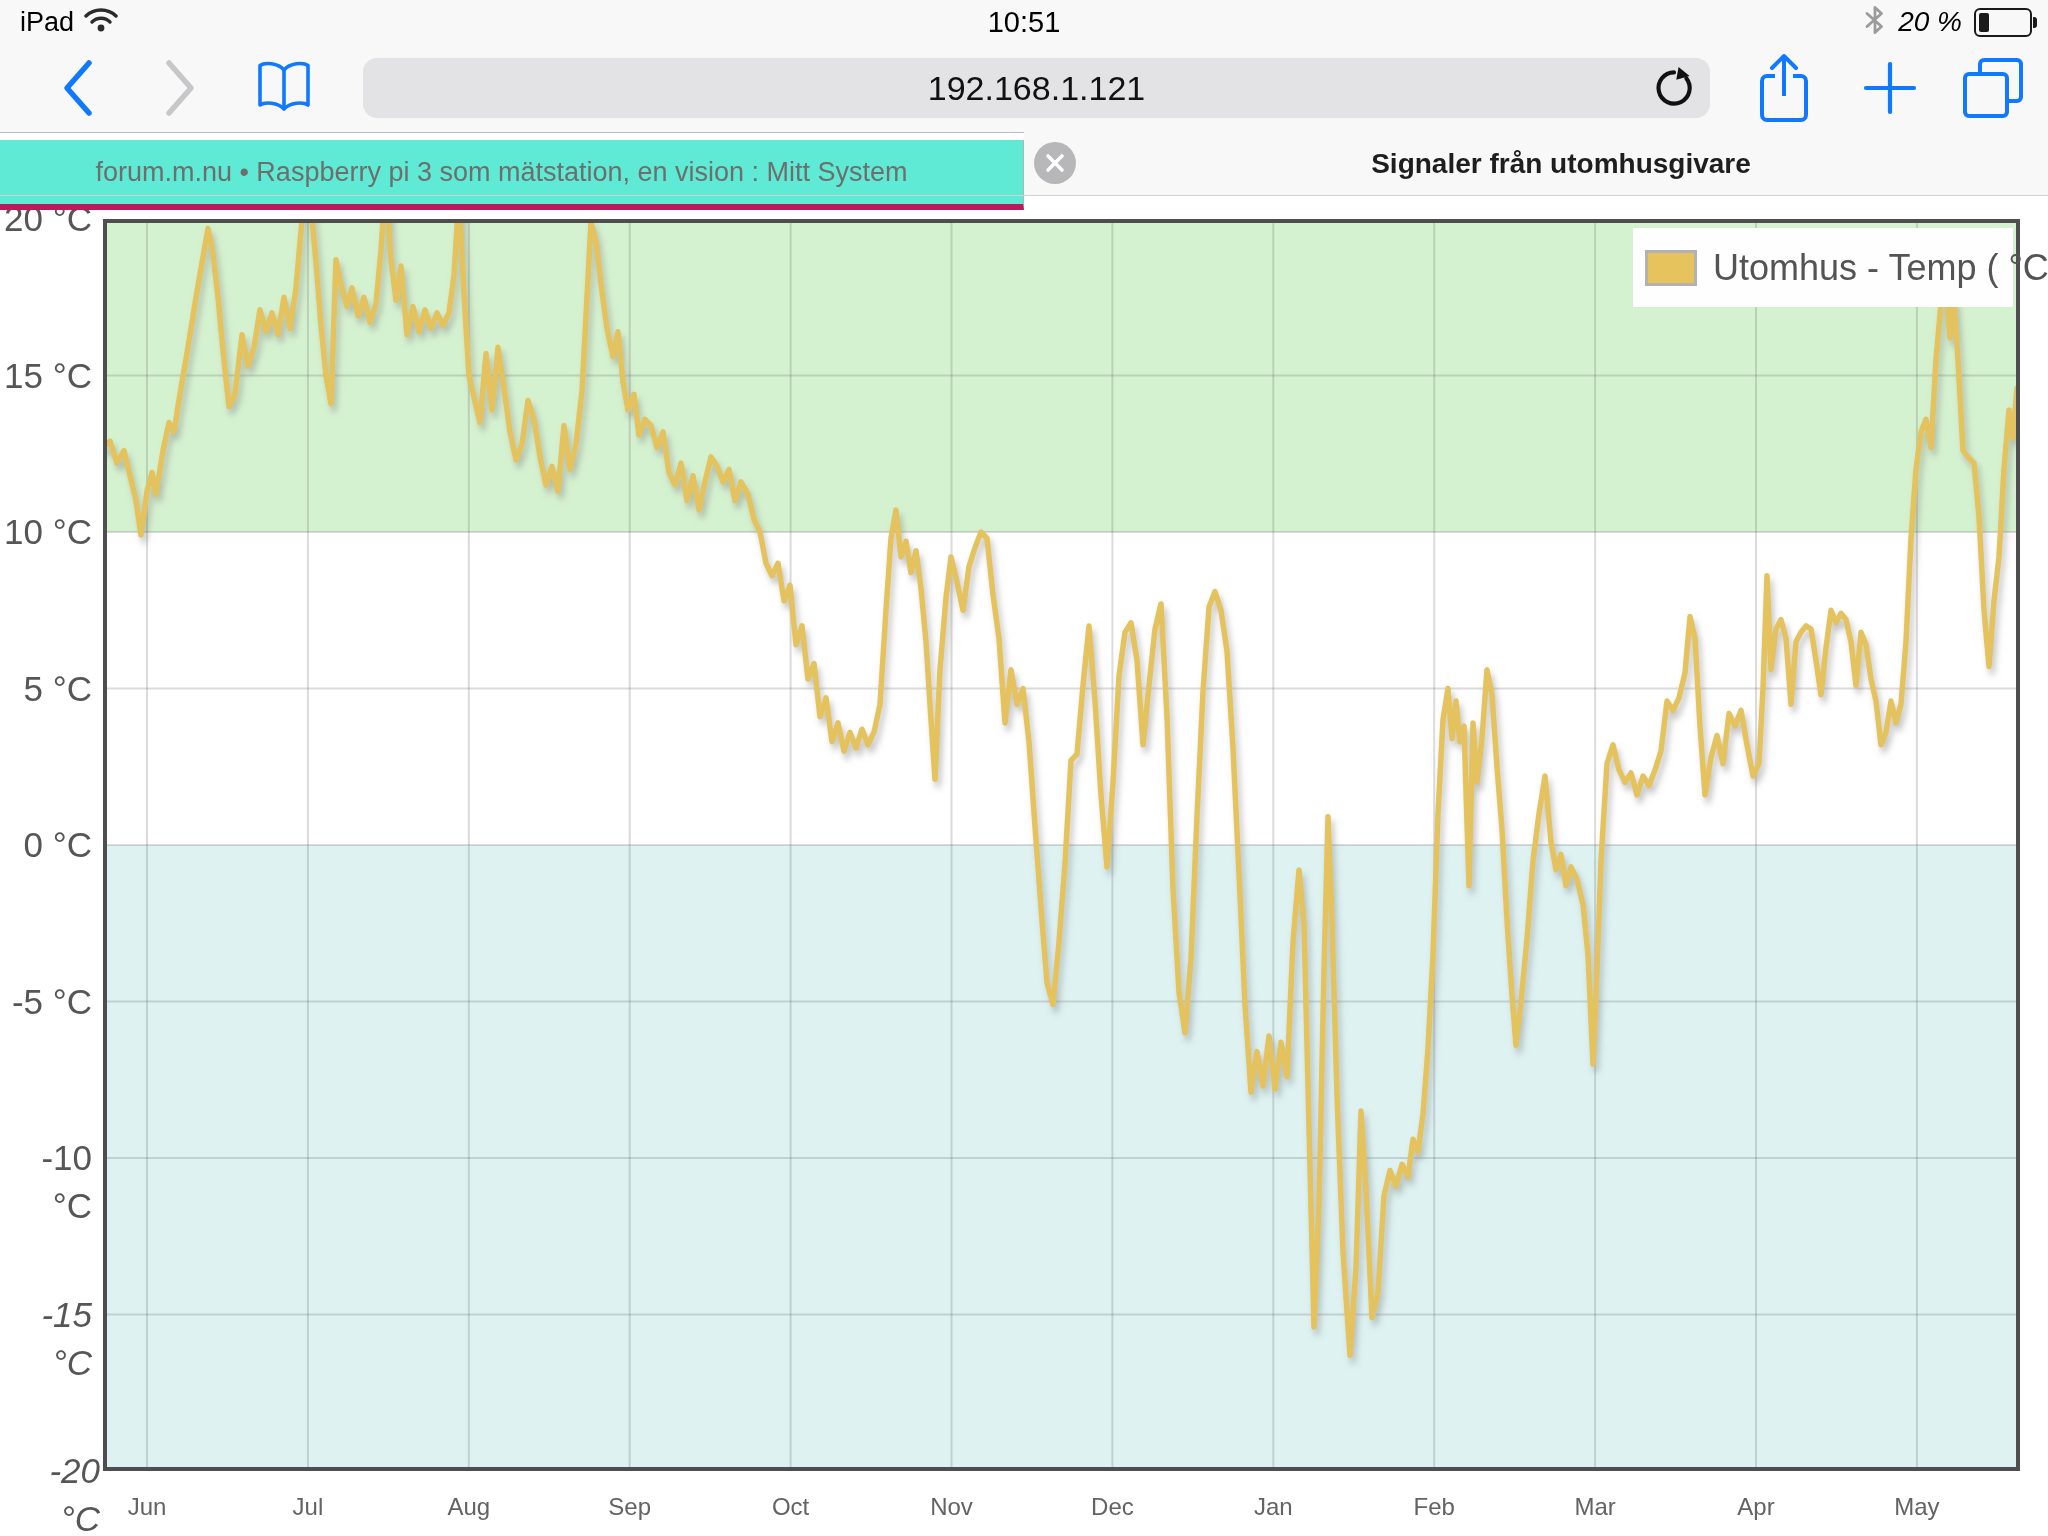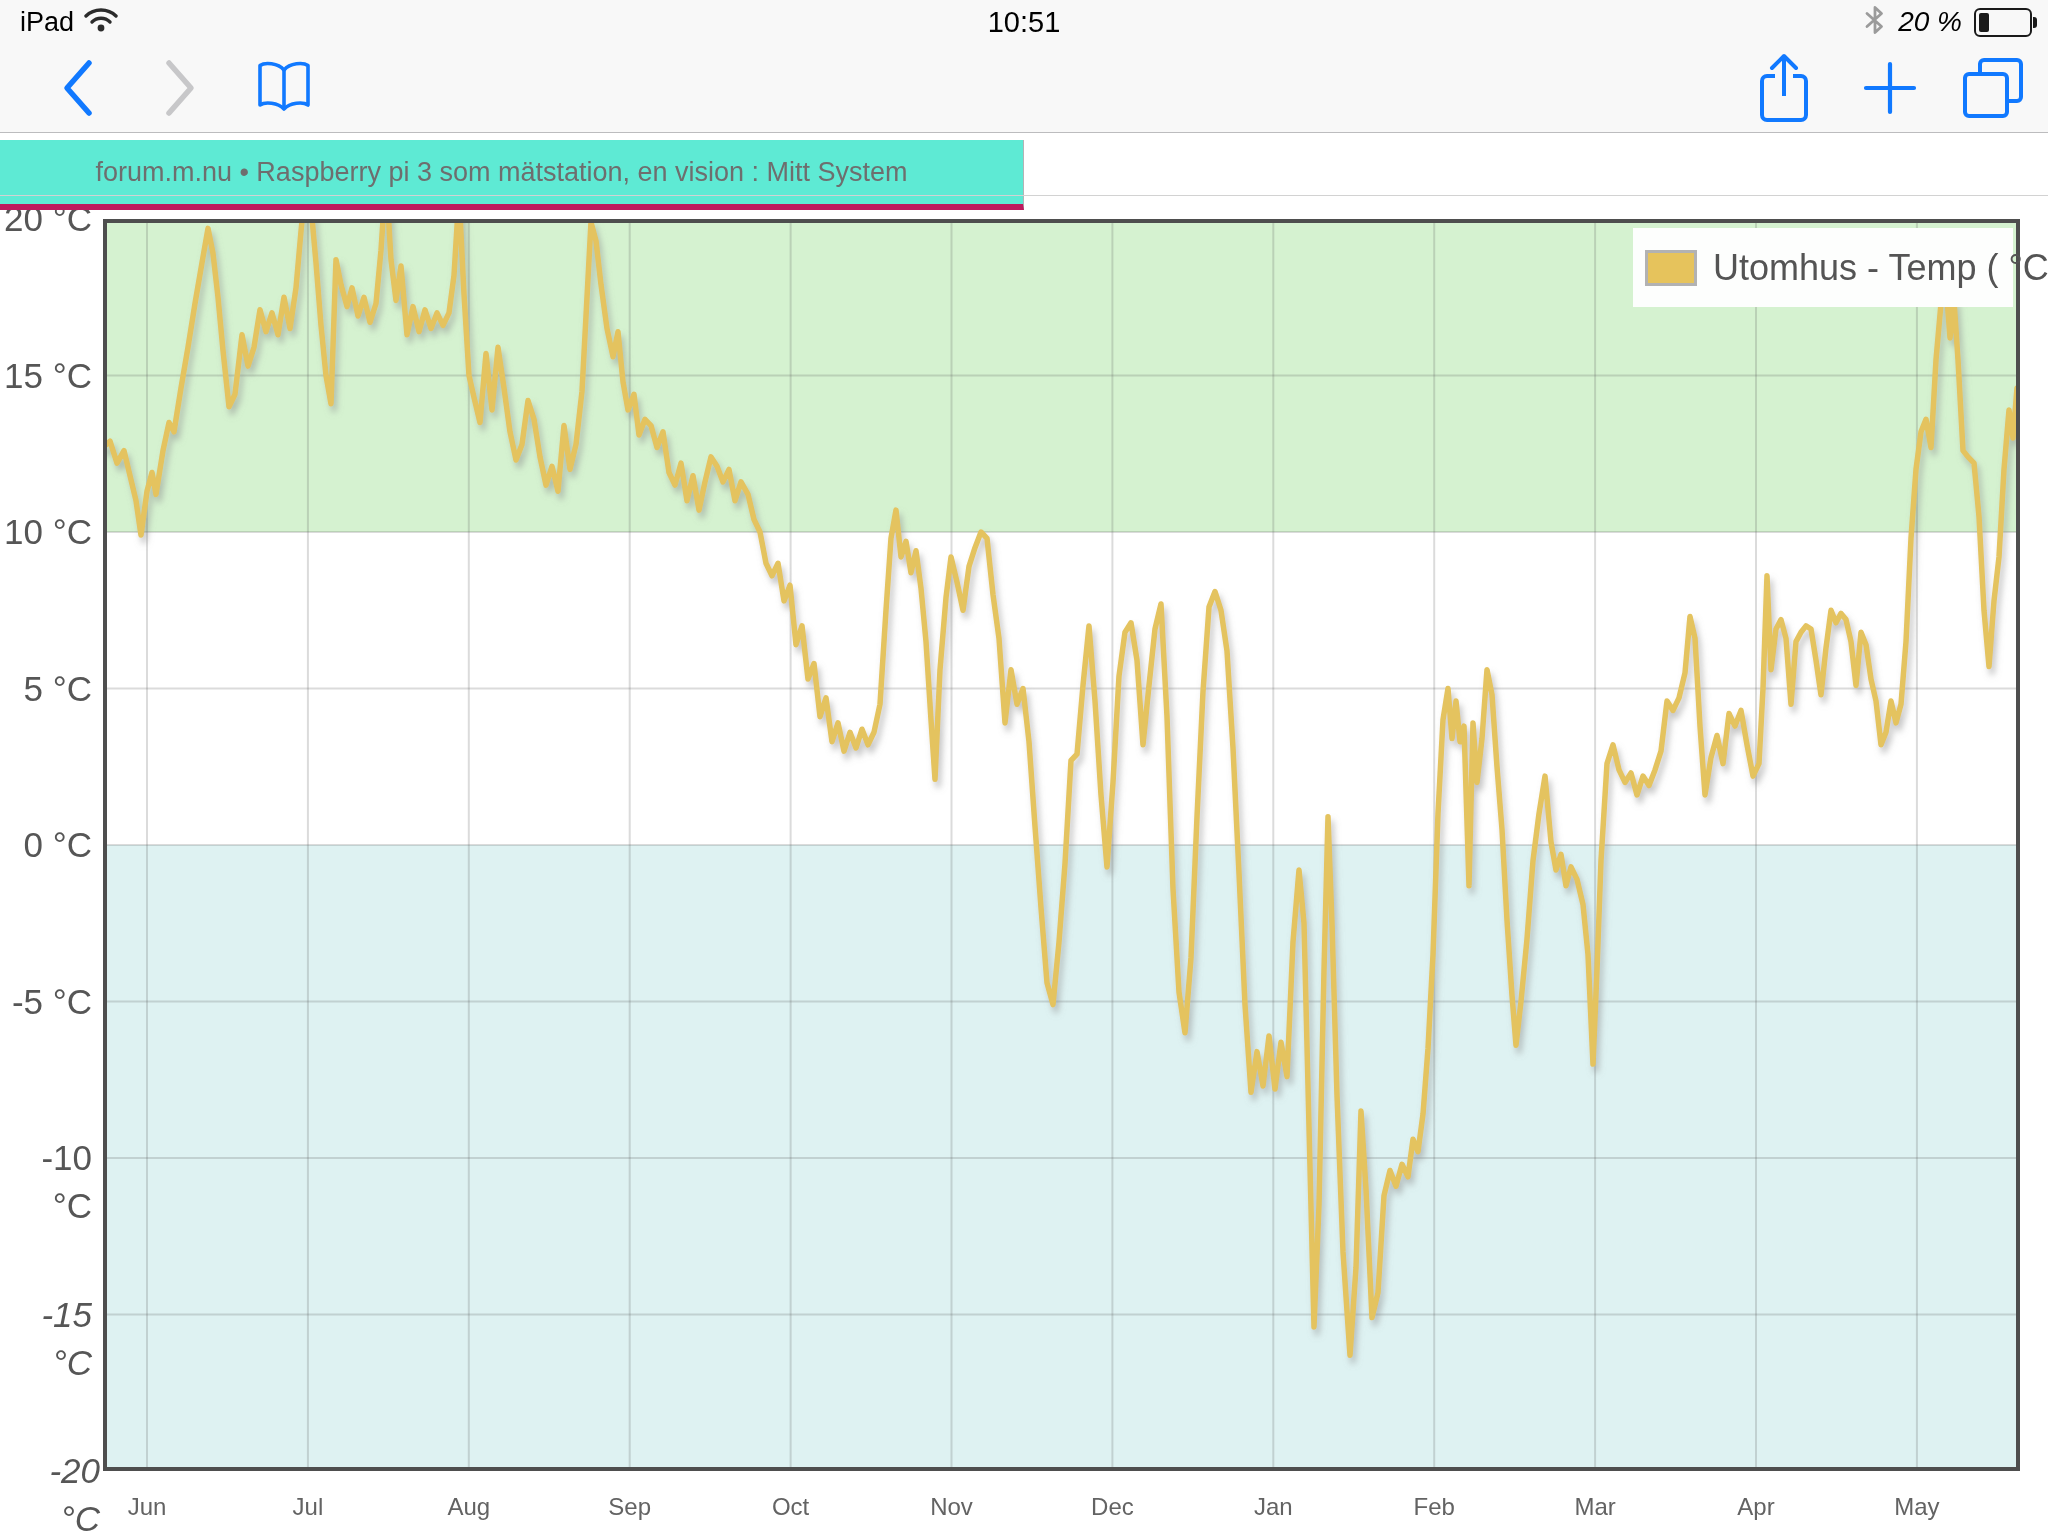--- a/index.html
+++ b/index.html
@@ -79,20 +79,29 @@
     <svg width="40" height="64" viewBox="0 0 40 64">
         <path d="M9 7 L31 32 L9 57" stroke="#c7c7c9" stroke-width="5.5" fill="none" stroke-linecap="round" stroke-linejoin="round"></path>
       </svg>
   </div>
   <div class="tool-ico" style="left:252px;width:64px;">
     <svg width="58" height="56" viewBox="0 0 58 56">
       <path d="M29 10 C23 3 10 2 5 5.5 V45 C10 41.5 23 42.5 29 49 C35 42.5 48 41.5 53 45 V5.5 C48 2 35 3 29 10 Z" fill="none" stroke="#1179ff" stroke-width="3.6" stroke-linejoin="round"></path>
       <path d="M29 10 V49" stroke="#1179ff" stroke-width="3.6"></path>
     </svg>
   </div>
+  <div class="urlfield">
+    <div class="urltext">192.168.1.121</div>
+    <div class="reload">
+      <svg width="44" height="44" viewBox="0 0 48 48">
+        <path d="M24 7 a 17 17 0 1 0 13.5 6.5" fill="none" stroke="#111" stroke-width="4.5" stroke-linecap="round"></path>
+        <path d="M29 1 l12 10 -14.5 4 z" fill="#111"></path>
+      </svg>
+    </div>
+  </div>
   <div class="tool-ico" style="left:1752px;width:64px;">
     <svg width="60" height="72" viewBox="0 0 60 72">
       <path d="M21 24 H13 a5 5 0 0 0 -5 5 V63 a5 5 0 0 0 5 5 H47 a5 5 0 0 0 5 -5 V29 a5 5 0 0 0 -5 -5 H39" fill="none" stroke="#1179ff" stroke-width="4"></path>
       <path d="M30 44 V6" stroke="#1179ff" stroke-width="4" fill="none"></path>
       <path d="M18 16 L30 4 L42 16" stroke="#1179ff" stroke-width="4" fill="none" stroke-linecap="round" stroke-linejoin="round"></path>
     </svg>
   </div>
   <div class="tool-ico" style="left:1858px;width:64px;">
     <svg width="58" height="58" viewBox="0 0 58 58">
       <path d="M29 5 V53 M5 29 H53" stroke="#1179ff" stroke-width="4.2" stroke-linecap="round"></path>
@@ -102,20 +111,28 @@
     <svg width="64" height="62" viewBox="0 0 64 62">
       <rect x="19" y="3" width="41" height="41" rx="4" fill="none" stroke="#1179ff" stroke-width="4"></rect>
       <rect x="4" y="17" width="42" height="42" rx="4" fill="#f8f8f8" stroke="#1179ff" stroke-width="4"></rect>
     </svg>
   </div>
 </div>
 
 <div class="tabbar">
   <div class="tab-inactive">
     <div class="tab-title">forum.m.nu • Raspberry pi 3 som mätstation, en vision : Mitt System</div>
+  </div>
+  <div class="tab-active">
+    <div class="tab-close">
+      <svg width="22" height="22" viewBox="0 0 22 22">
+        <path d="M4 4 L18 18 M18 4 L4 18" stroke="#fff" stroke-width="3.6" stroke-linecap="round"></path>
+      </svg>
+    </div>
+    <div class="tab-title">Signaler från utomhusgivare</div>
   </div>
 </div>
 <div class="tabbar-underline"></div>
 
 <svg id="chart-svg" class="chart-svg" width="1917" height="1252">
     <defs>
       <clipPath id="plotclip">
         <rect x="0" y="0" width="1917" height="1252"></rect>
       </clipPath>
       <filter id="lineShadow" x="-10%" y="-10%" width="120%" height="120%">

